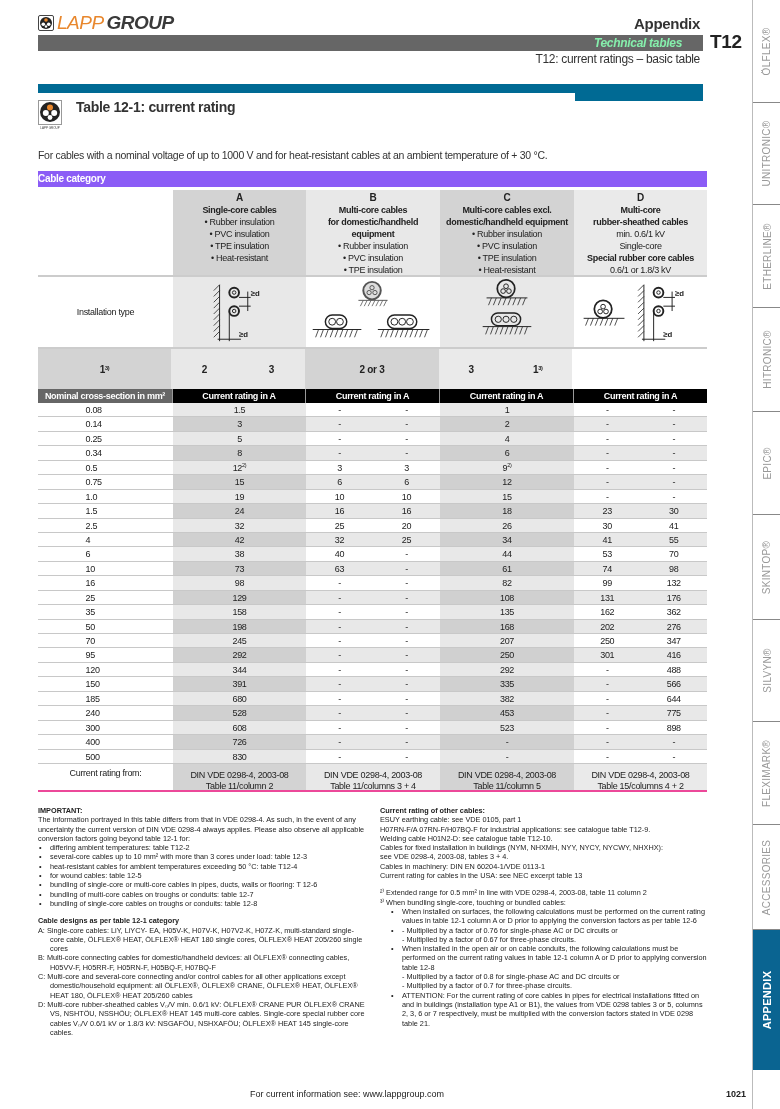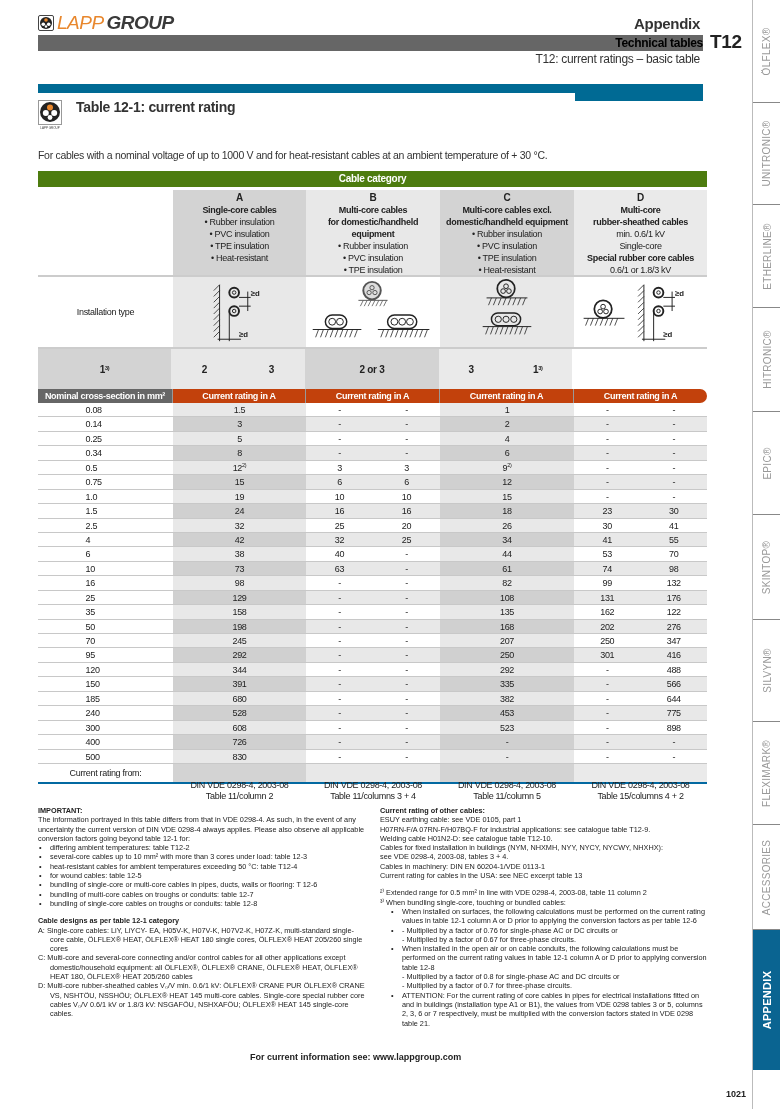--- a/index.html
+++ b/index.html
@@ -11,21 +11,21 @@
 
   
   #logo { position: absolute; left: 38px; top: 12px; display: flex; align-items: center; gap: 3px; }
   #logo .mark { width: 16px; height: 16px; border: 1px solid #444; border-radius: 2px; display: flex; align-items: center; justify-content: center; background: #fff; }
   #logo .mark svg { width: 14px; height: 14px; }
   #logo .brand-a { color: #e8872d; font-weight: normal; font-style: italic; font-size: 19px; letter-spacing: -0.5px; }
   #logo .brand-b { color: #3a3a3a; font-weight: bold; font-style: italic; font-size: 19px; letter-spacing: -0.5px; }
 
   #appendix-title { position: absolute; right: 80px; top: 15px; font-size: 15px; font-weight: bold; color: #333; }
   #gray-bar { position: absolute; left: 38px; top: 35px; width: 665px; height: 16px; background: #666666; }
-  #gray-bar span { position: absolute; right: 0; top: 0; color: #000000; font-size: 12px; font-weight: bold; line-height: 16px; }
+  #gray-bar span { position: absolute; right: 21px; top: 0; color: #86efac; font-size: 12px; font-weight: bold; line-height: 16px; font-style: italic; }
   #t12-tag { position: absolute; left: 710px; top: 31px; font-size: 19px; font-weight: bold; color: #222; }
   #subtitle { position: absolute; right: 80px; top: 52px; font-size: 12px; color: #333; }
 
   #blue-bar { position: absolute; left: 38px; top: 84px; width: 665px; height: 9px; background: #006a94; }
   #blue-bar-2 { position: absolute; left: 575px; top: 93px; width: 128px; height: 8px; background: #006a94; }
 
   #table-icon { position: absolute; left: 38px; top: 100px; width: 24px; height: 30px; }
   #table-title { position: absolute; left: 76px; top: 99px; font-size: 14px; font-weight: bold; color: #333; }
 
   #intro { position: absolute; left: 38px; top: 149px; font-size: 10.5px; color: #333; }
@@ -33,21 +33,21 @@
   
   #side-tabs { position: absolute; left: 752px; top: 0; width: 28px; height: 1109px; border-left: 1px solid #bbb; }
   .side-tab { position: absolute; left: 0; width: 28px; display: flex; align-items: center; justify-content: center; }
   .side-tab span { transform: rotate(-90deg); white-space: nowrap; font-size: 10px; color: #999; letter-spacing: 0.3px; }
   .side-tab.sep { border-bottom: 1px solid #888; }
   .side-tab.active { background: #0a6491; }
   .side-tab.active span { color: #fff; font-weight: bold; font-size: 11px; }
 
   
   #main-table { position: absolute; left: 38px; top: 171px; width: 669px; }
-  .band-top { height: 16px; background: #4d7c0f; color: #fff; font-weight: bold; font-size: 10px; text-align: center; line-height: 16px; }
+  .band-top { height: 16px; background: #8b5cf6; color: #fff; font-weight: bold; font-size: 10px; line-height: 16px; }
   .hdr-row { display: flex; height: 87px; margin-top: 3px; border-bottom: 2px solid #ccc; }
   .c0 { width: 135px; flex: none; }
   .cA { width: 133px; flex: none; }
   .cB { width: 134px; flex: none; }
   .cC { width: 134px; flex: none; }
   .cD { width: 133px; flex: none; }
   .shade-a { background: #d3d3d3; }
   .shade-b { background: #e8e8e8; }
   .shade-d { background: #eaeaea; }
   .cat { text-align: center; font-size: 9px; line-height: 12px; color: #222; padding-top: 2px; }
@@ -56,53 +56,53 @@
 
   .inst-row { display: flex; height: 72px; border-bottom: 2px solid #ccc; }
   .inst-row .c0 { display: flex; align-items: center; justify-content: center; font-size: 9px; color: #222; }
   .inst-row svg { width: 100%; height: 100%; }
 
   .cores-row { display: flex; height: 40px; }
   .cores-row .c0 { font-size: 9px; text-align: center; display: flex; align-items: center; justify-content: center; line-height: 12px; }
   .cores-row .cell { display: flex; align-items: center; justify-content: space-around; font-size: 10px; font-weight: bold; }
   .cores-row sup { font-size: 6px; }
 
-  .unit-row { display: flex; height: 14px; background: #c2410c; color: #fff; font-size: 9px; font-weight: bold; line-height: 14px; text-align: center; border-radius: 7px; }
+  .unit-row { display: flex; height: 14px; background: #000000; color: #fff; font-size: 9px; font-weight: bold; line-height: 14px; text-align: center; }
   .unit-row .c0 { background: #666; }
   .unit-row > div { border-right: 1px solid #999; }
 
   .data-row { display: flex; height: 14.45px; font-size: 9px; line-height: 14px; border-bottom: 1px solid #c8c8c8; }
   .data-row .c0 { text-align: center; padding-left: 0; }
   .data-row .c0 span { display: inline-block; width: 40px; text-align: left; }
   .data-row .split { display: flex; }
   .data-row .split > div { flex: 1; text-align: center; }
   .data-row .cA, .data-row .cC { text-align: center; }
   .data-row sup, .cores-row sup { font-size: 5.5px; vertical-align: top; line-height: 8px; }
   .data-row.odd .c0, .data-row.odd .cB, .data-row.odd .cD { background: #ffffff; }
   .data-row.odd .cA, .data-row.odd .cC { background: #e8e8e8; }
   .data-row.even .c0 { background: #ffffff; }
   .data-row.even .cB, .data-row.even .cD { background: #e8e8e8; }
   .data-row.even .cA, .data-row.even .cC { background: #d0d0d0; }
 
-  .src-row { display: flex; height: 20px; font-size: 9px; line-height: 11px; text-align: center; border-bottom: 2px solid #0369a1; }
-  .src-row > div { padding-top: 16px; }
+  .src-row { display: flex; height: 28px; font-size: 9px; line-height: 11px; text-align: center; border-bottom: 2px solid #ec4899; }
+  .src-row > div { padding-top: 6px; }
   .src-row .c0 { padding-top: 4px; }
 
   
   .notes { position: absolute; font-size: 7.3px; line-height: 9.3px; color: #222; }
   #notes-left { left: 38px; top: 806px; width: 330px; }
   #notes-right { left: 380px; top: 806px; width: 330px; }
   .notes .h { font-weight: bold; }
   .notes .bul { padding-left: 12px; position: relative; }
   .notes .bul::before { content: "•"; position: absolute; left: 1px; }
   .notes .ind { padding-left: 12px; text-indent: -12px; }
   .notes .fn { padding-left: 10px; text-indent: -10px; }
   .notes .gap { height: 8px; }
 
-  #footer-text { position: absolute; left: 250px; top: 1052px; font-size: 9px; font-weight: bold; color: #222; text-align: center; }
+  #footer-text { position: absolute; left: 250px; top: 1089px; font-size: 9px; font-weight: normal; color: #222; text-align: center; }
   #page-num { position: absolute; left: 726px; top: 1089px; font-size: 9px; font-weight: bold; color: #222; }
 </style>
 </head>
 <body>
 
 <div id="logo">
   <div class="mark">
     <svg viewBox="0 0 14 14">
         <circle cx="7" cy="7" r="6" fill="#222"></circle>
         <circle cx="7" cy="4" r="1.8" fill="#e8872d"></circle>
@@ -552,21 +552,21 @@
       <div class="data-row cond odd">
         <div class="c0"><span><span>35</span><sup></sup></span></div>
         <div class="cA"><span>158</span><sup></sup></div>
         <div class="cB split">
           <div>-</div>
           <div>-</div>
         </div>
         <div class="cC"><span>135</span><sup></sup></div>
         <div class="cD split">
           <div>162</div>
-          <div>122</div>
+          <div>362</div>
         </div>
       </div>
       <div class="data-row cond even">
         <div class="c0"><span><span>50</span><sup></sup></span></div>
         <div class="cA"><span>198</span><sup></sup></div>
         <div class="cB split">
           <div>-</div>
           <div>-</div>
         </div>
         <div class="cC"><span>168</span><sup></sup></div>
@@ -712,20 +712,21 @@
       <div class="bul">heat-resistant cables for ambient temperatures exceeding 50 °C: table T12-4</div>
       <div class="bul">for wound cables: table 12-5</div>
       <div class="bul">bundling of single-core or multi-core cables in pipes, ducts, walls or flooring: T 12-6</div>
       <div class="bul">bundling of multi-core cables on troughs or conduits: table 12-7</div>
       <div class="bul">bundling of single-core cables on troughs or conduits: table 12-8</div>
     </div>
   <div class="gap"></div>
   <div class="h">Cable designs as per table 12-1 category</div>
   <div id="designs-list">
       <div class="ind">A: Single-core cables: LiY, LiYCY- EA, H05V-K, H07V-K, H07V2-K, H07Z-K, multi-standard single-core cable, ÖLFLEX® HEAT, ÖLFLEX® HEAT 180 single cores, ÖLFLEX® HEAT 205/260 single cores</div>
+      <div class="ind">B: Multi-core connecting cables for domestic/handheld devices: all ÖLFLEX® connecting cables, H05VV-F, H05RR-F, H05RN-F, H05BQ-F, H07BQ-F</div>
       <div class="ind">C: Multi-core and several-core connecting and/or control cables for all other applications except domestic/household equipment: all ÖLFLEX®, ÖLFLEX® CRANE, ÖLFLEX® HEAT, ÖLFLEX® HEAT 180, ÖLFLEX® HEAT 205/260 cables</div>
       <div class="ind">D: Multi-core rubber-sheathed cables V₀/V min. 0.6/1 kV: ÖLFLEX® CRANE PUR ÖLFLEX® CRANE VS, NSHTÖU, NSSHÖU; ÖLFLEX® HEAT 145 multi-core cables. Single-core special rubber core cables V₀/V 0.6/1 kV or 1.8/3 kV: NSGAFÖU, NSHXAFÖU; ÖLFLEX® HEAT 145 single-core cables.</div>
     </div>
 </div>
 
 <div id="notes-right" class="notes">
   <div class="h">Current rating of other cables:</div>
   <div id="other-lines">
       <div>ESUY earthing cable: see VDE 0105, part 1</div>
       <div>H07RN-F/A 07RN-F/H07BQ-F for industrial applications: see catalogue table T12-9.</div>

